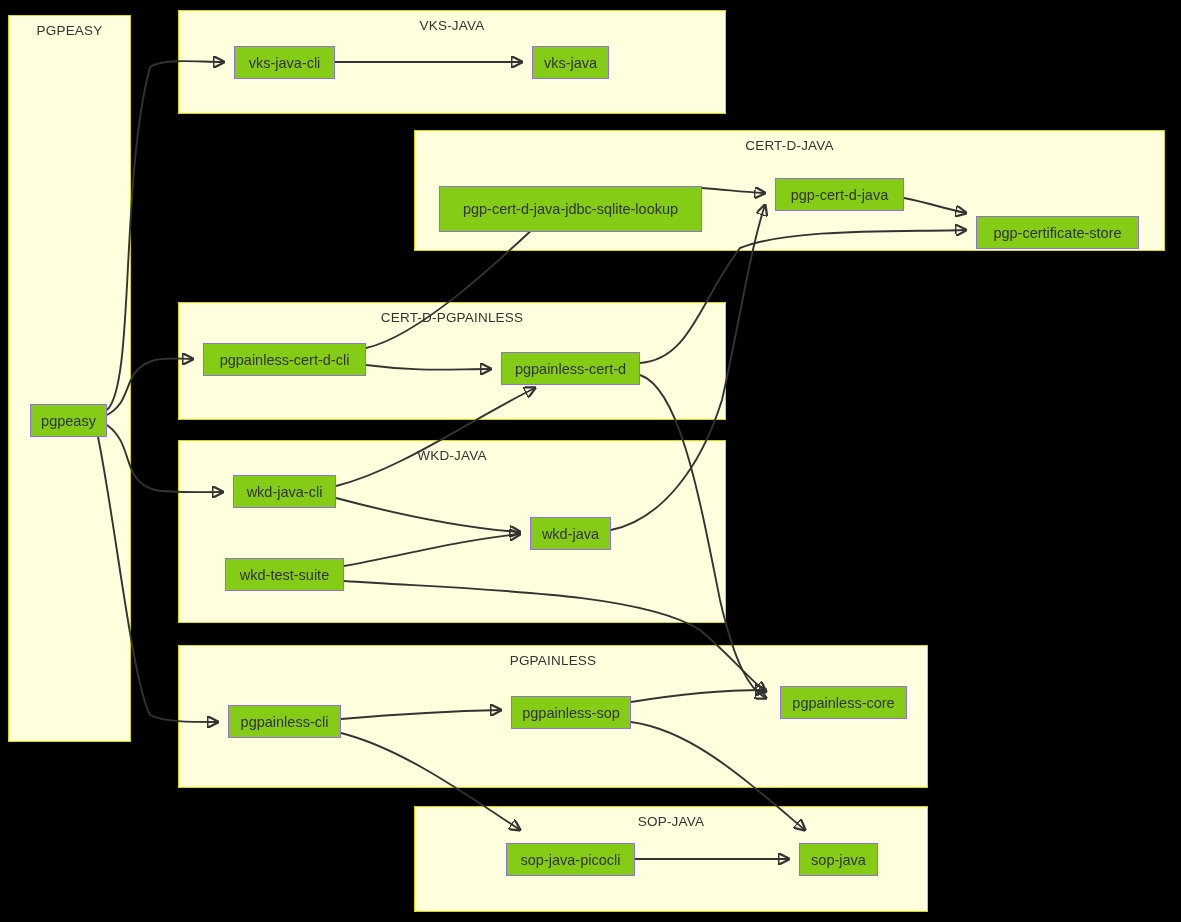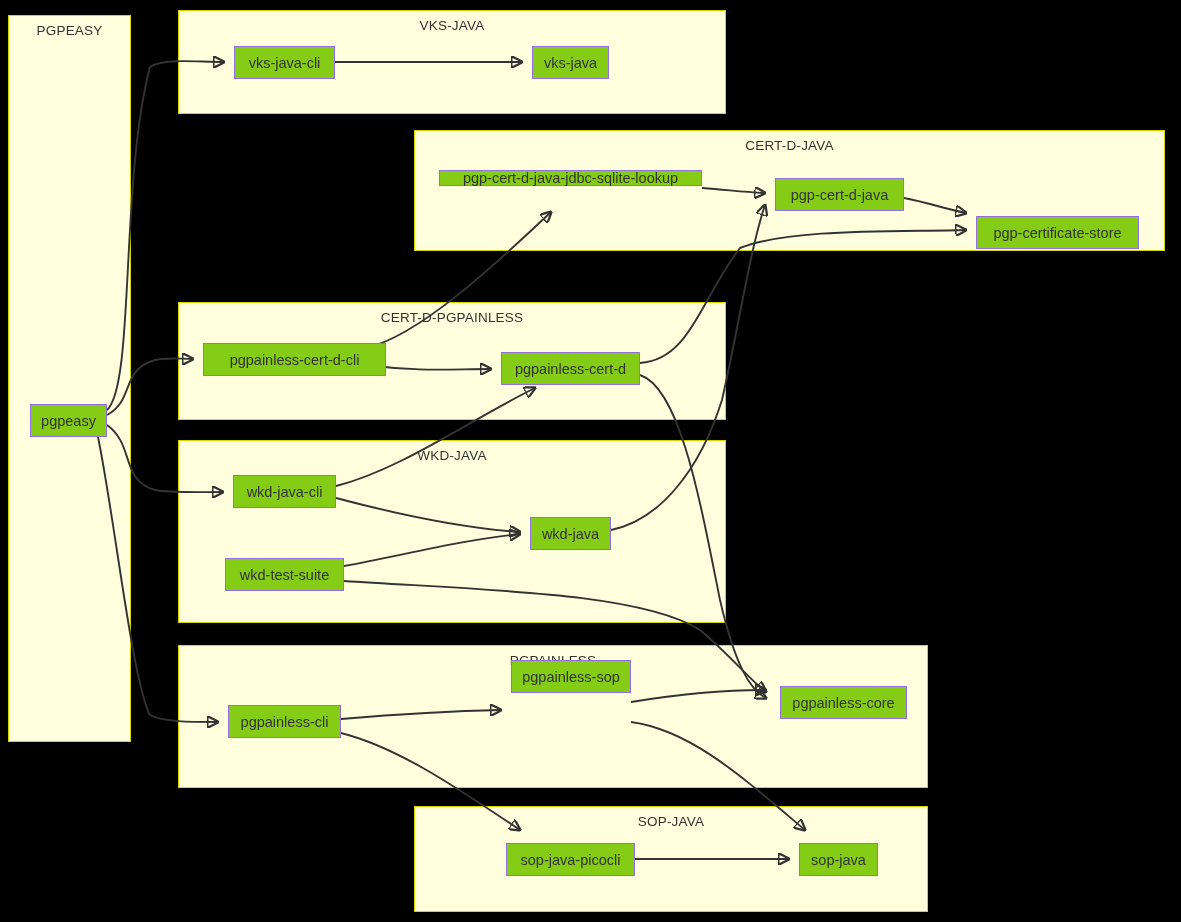--- a/index.html
+++ b/index.html
@@ -71,48 +71,48 @@
   <div id="nodes">
       <div class="node" style="left: 30px; top: 404px; width: 77px; height: 33px;">
         <span>pgpeasy</span>
       </div>
       <div class="node" style="left: 234px; top: 46px; width: 101px; height: 33px;">
         <span>vks-java-cli</span>
       </div>
       <div class="node" style="left: 532px; top: 46px; width: 77px; height: 33px;">
         <span>vks-java</span>
       </div>
-      <div class="node" style="left: 439px; top: 170px; width: 263px; height: 16px;">
+      <div class="node" style="left: 439px; top: 186px; width: 263px; height: 46px;">
         <span>pgp-cert-d-java-jdbc-sqlite-lookup</span>
       </div>
       <div class="node" style="left: 775px; top: 178px; width: 129px; height: 33px;">
         <span>pgp-cert-d-java</span>
       </div>
       <div class="node" style="left: 976px; top: 216px; width: 163px; height: 33px;">
         <span>pgp-certificate-store</span>
       </div>
-      <div class="node" style="left: 203px; top: 343px; width: 183px; height: 33px; justify-content: center;">
+      <div class="node" style="left: 203px; top: 343px; width: 163px; height: 33px; justify-content: center;">
         <span>pgpainless-cert-d-cli</span>
       </div>
       <div class="node" style="left: 501px; top: 352px; width: 139px; height: 33px;">
         <span>pgpainless-cert-d</span>
       </div>
       <div class="node" style="left: 233px; top: 475px; width: 103px; height: 33px;">
         <span>wkd-java-cli</span>
       </div>
       <div class="node" style="left: 530px; top: 517px; width: 81px; height: 33px;">
         <span>wkd-java</span>
       </div>
       <div class="node" style="left: 225px; top: 558px; width: 119px; height: 33px;">
         <span>wkd-test-suite</span>
       </div>
       <div class="node" style="left: 228px; top: 705px; width: 113px; height: 33px;">
         <span>pgpainless-cli</span>
       </div>
-      <div class="node" style="left: 511px; top: 660px; width: 120px; height: 33px;">
+      <div class="node" style="left: 511px; top: 696px; width: 120px; height: 33px;">
         <span>pgpainless-sop</span>
       </div>
       <div class="node" style="left: 780px; top: 686px; width: 127px; height: 33px;">
         <span>pgpainless-core</span>
       </div>
       <div class="node" style="left: 506px; top: 843px; width: 129px; height: 33px;">
         <span>sop-java-picocli</span>
       </div>
       <div class="node" style="left: 799px; top: 843px; width: 79px; height: 33px;">
         <span>sop-java</span>

